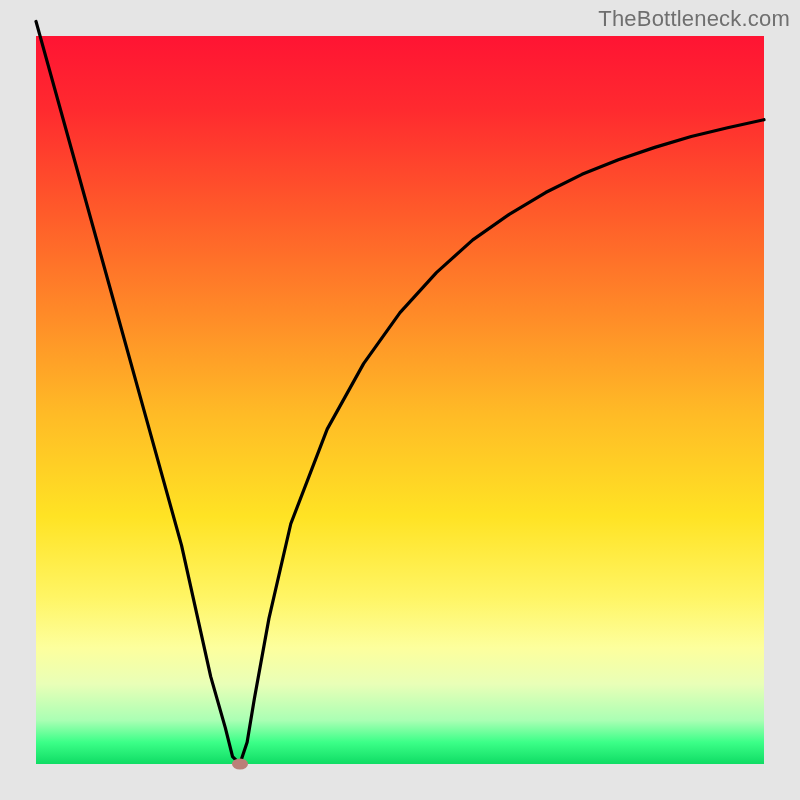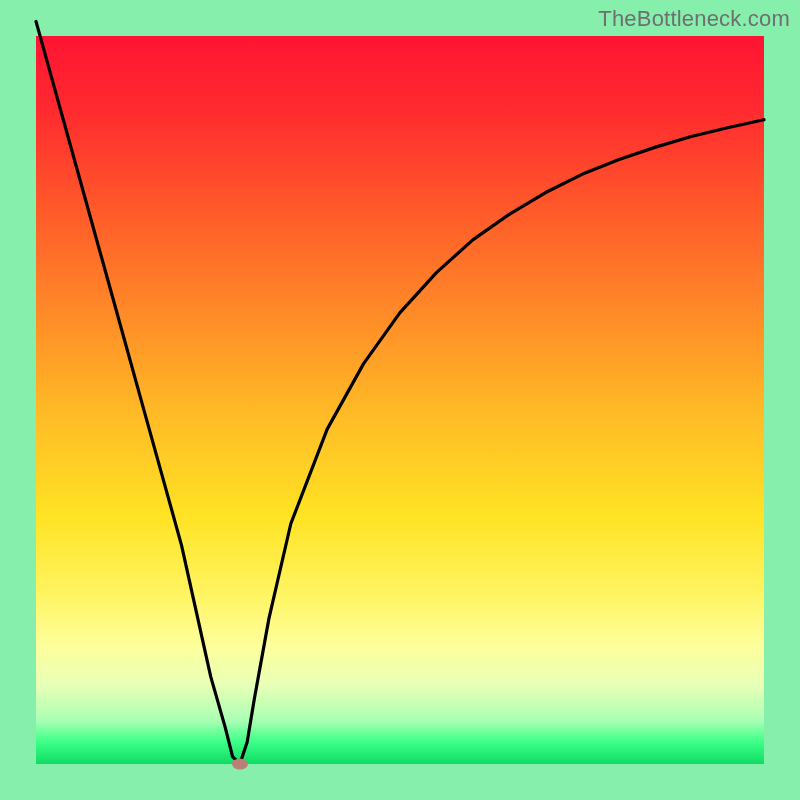--- a/index.html
+++ b/index.html
@@ -10,21 +10,21 @@
     background: #000;
     overflow: hidden;
     font-family: Arial, Helvetica, sans-serif;
   }
   .frame {
     position: absolute;
     left: 0;
     top: 0;
     width: 800px;
     height: 800px;
-    background: #86efac;
+    background: #e5e5e5;
   }
   .plot {
     position: absolute;
     
     left: 36px;
     top: 36px;
     width: 728px;
     height: 728px;
     
     background: linear-gradient(

